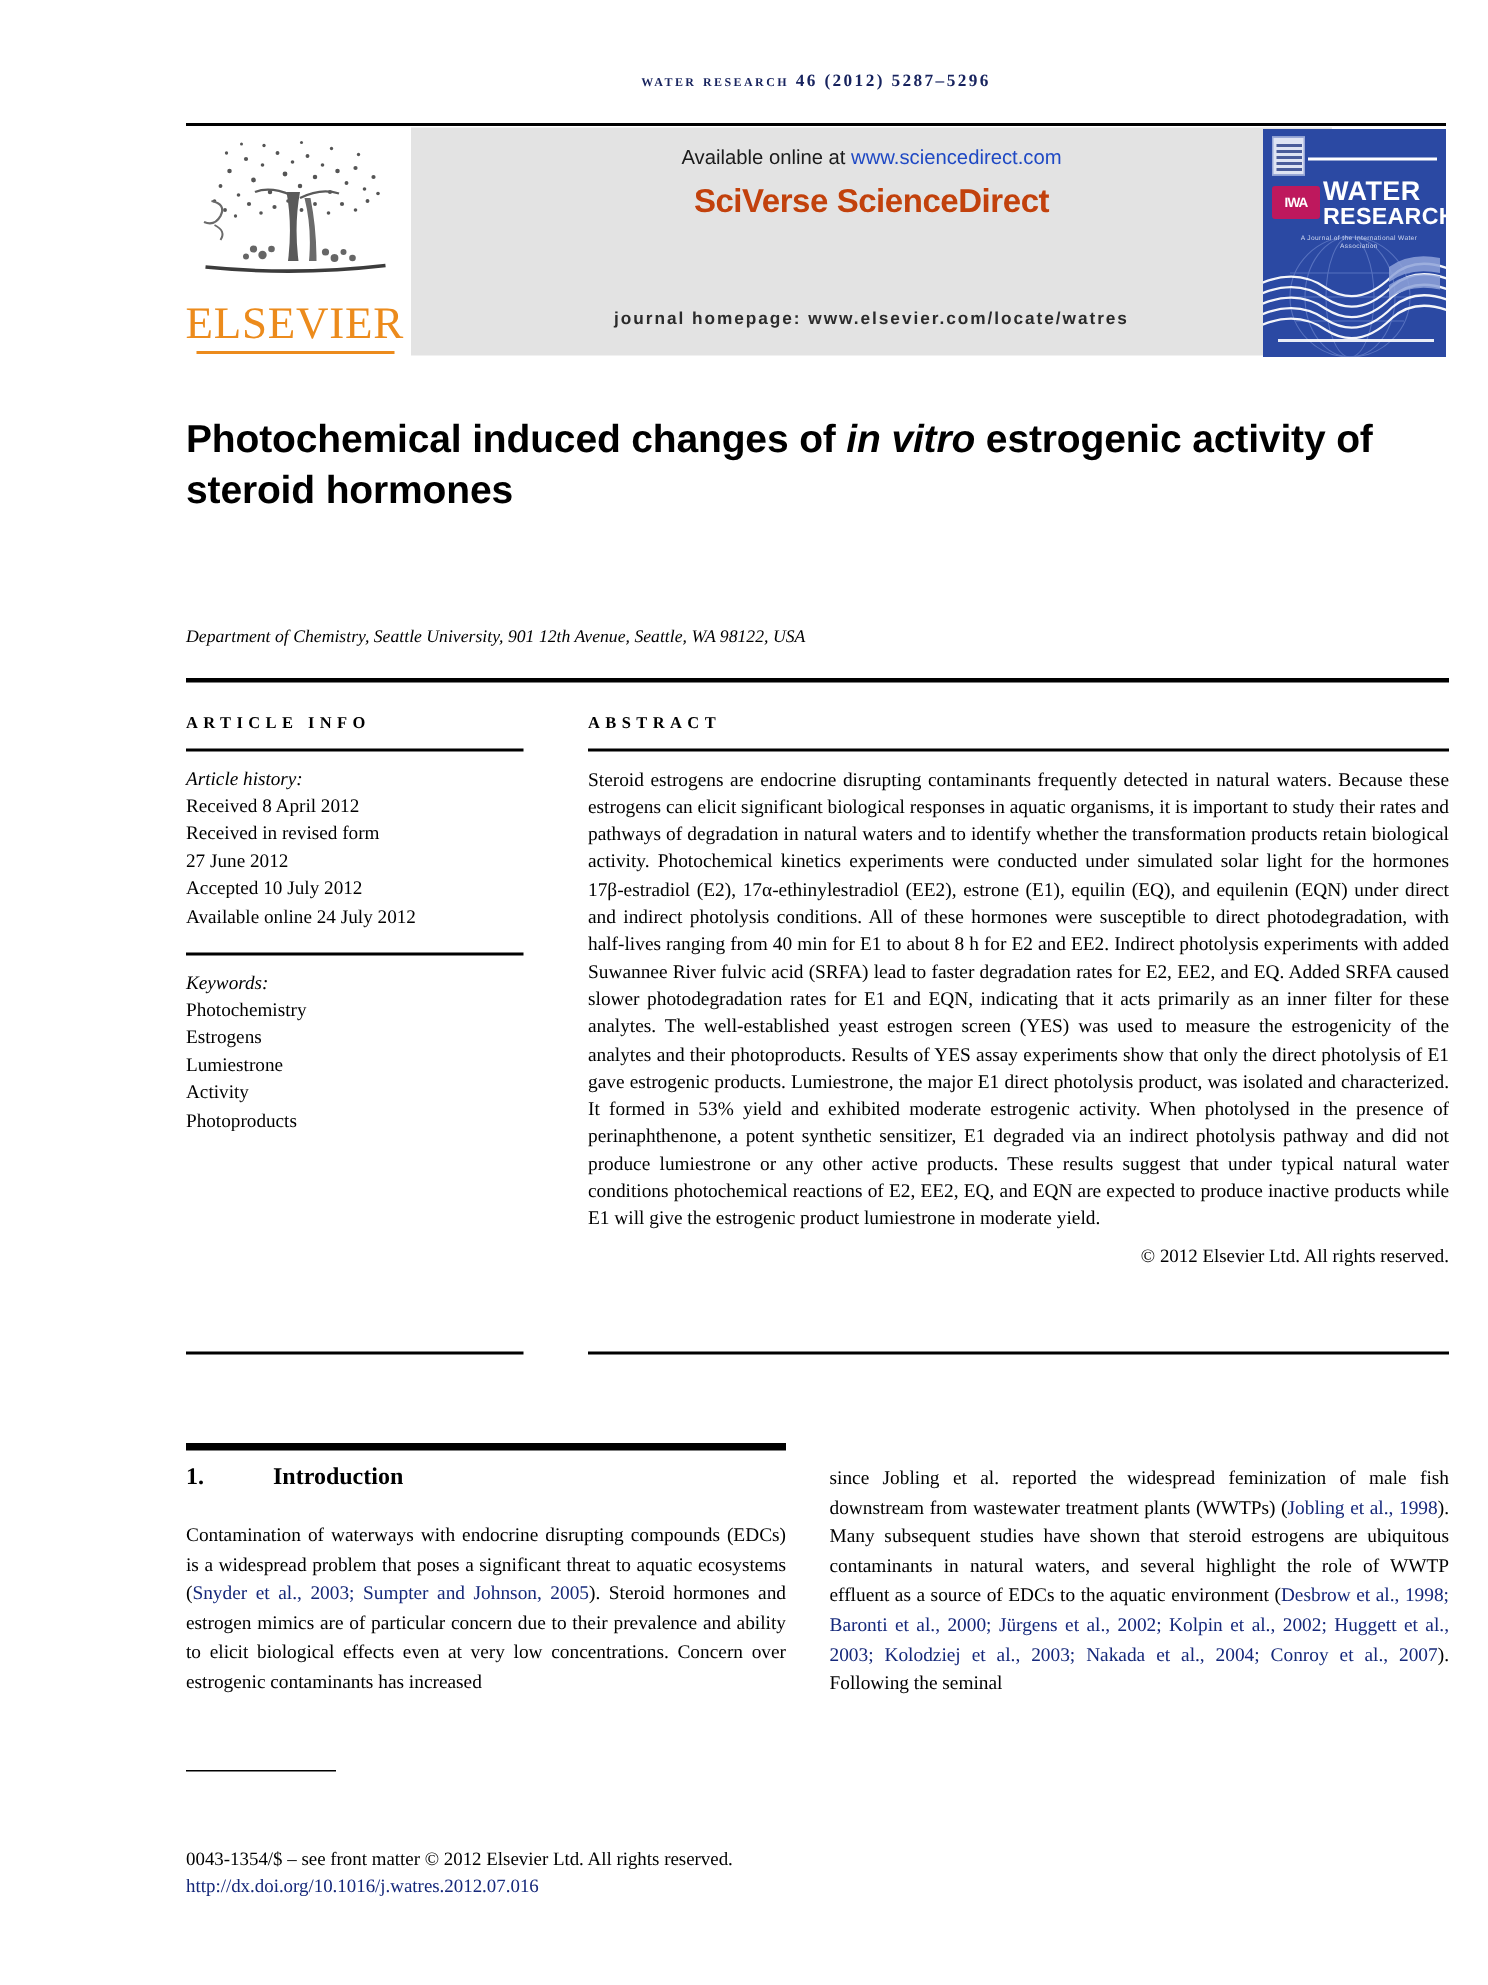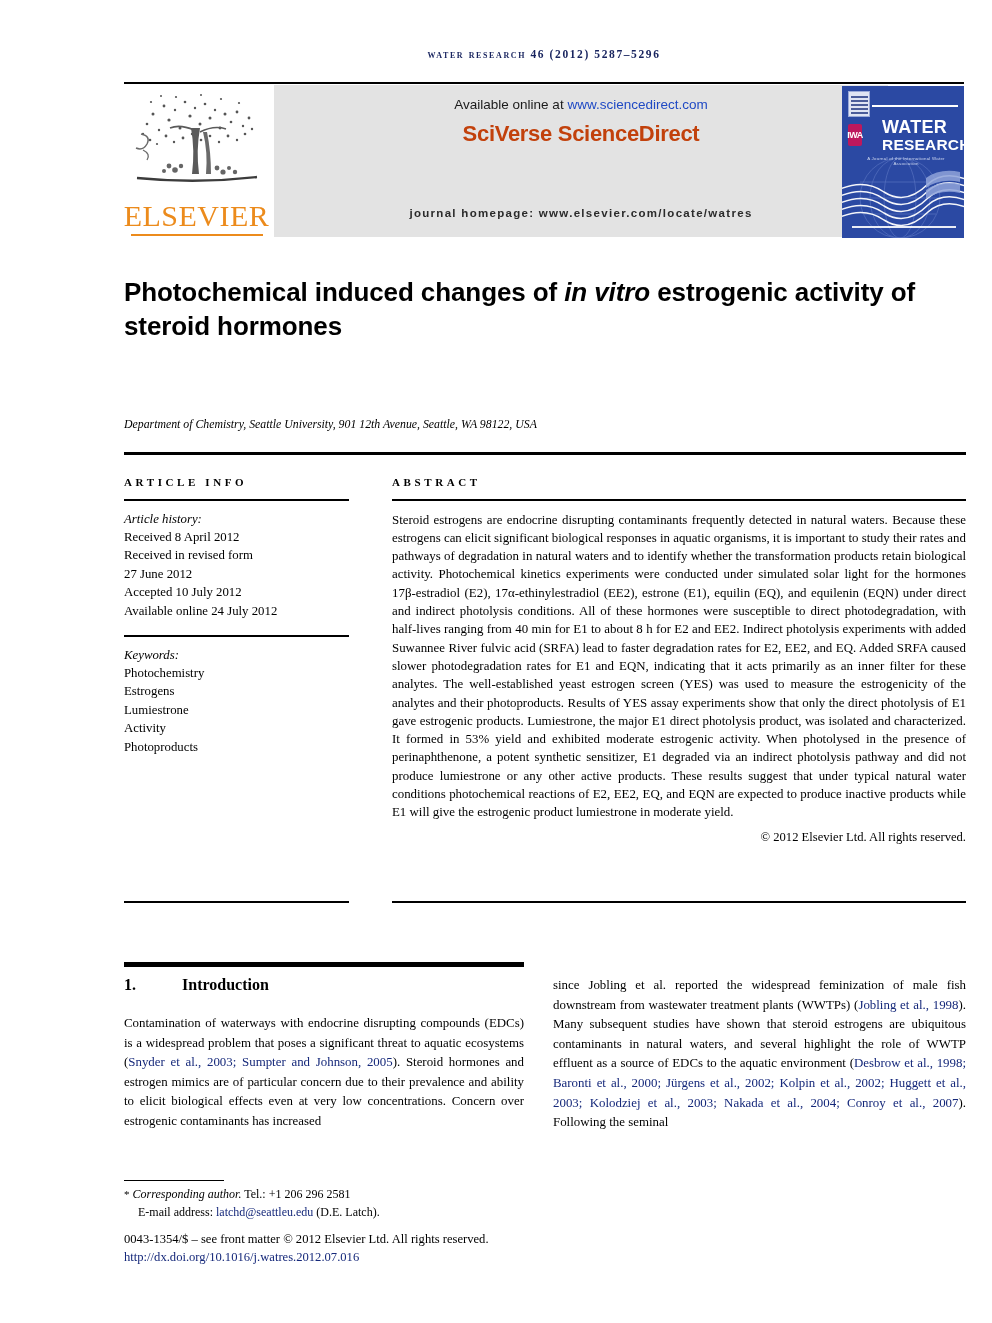--- a/index.html
+++ b/index.html
@@ -89,21 +89,21 @@
   .cover-inner { position: absolute; inset: 0; }
   .cover-toprule { position:absolute; left: 30px; top: 19px; width: 86px; height: 2px; background:#fff; }
   .cover-stamp {
     position: absolute; left: 6px; top: 5px; width: 22px; height: 26px;
     background: #dfe4f3; border: 1px solid #9aa9d8;
   }
   .cover-stamp i {
     position:absolute; display:block; left:2px; height:1.5px; background:#4a5c9a; width:17px;
   }
   .cover-iwa {
-    position:absolute; left: 6px; top: 38px; width: 14px; height: 22px;
+    position:absolute; left: 6px; top: 38px; width: 32px; height: 22px;
     background:#be185d; border-radius: 2px;
     display:flex; align-items:center; justify-content:center;
   }
   .cover-iwa span { color:#fff; font-family:"Liberation Sans",sans-serif; font-weight:bold; font-size:9px; letter-spacing:-0.5px;}
   .cover-water {
     position:absolute; left: 40px; top: 33px;
     font-family:"Liberation Sans",sans-serif; font-weight:bold; color:#fff;
     font-size: 18px; line-height: 17px; letter-spacing: 0.3px;
   }
   .cover-water .l2 { font-size: 15.5px; letter-spacing: 0.2px; display:block; }
@@ -396,30 +396,18 @@
 
   <div class="body-left">
     <span>Contamination of waterways with endocrine disrupting compounds (EDCs) is a widespread problem that poses a significant threat to aquatic ecosystems (</span><span class="cite">Snyder et al., 2003; Sumpter and Johnson, 2005</span><span>). Steroid hormones and estrogen mimics are of particular concern due to their prevalence and ability to elicit biological effects even at very low concentrations. Concern over estrogenic contaminants has increased</span>
   </div>
 
   <div class="body-right">
     <span>since Jobling et al. reported the widespread feminization of male fish downstream from wastewater treatment plants (WWTPs) (</span><span class="cite">Jobling et al., 1998</span><span>). Many subsequent studies have shown that steroid estrogens are ubiquitous contaminants in natural waters, and several highlight the role of WWTP effluent as a source of EDCs to the aquatic environment (</span><span class="cite">Desbrow et al., 1998; Baronti et al., 2000; Jürgens et al., 2002; Kolpin et al., 2002; Huggett et al., 2003; Kolodziej et al., 2003; Nakada et al., 2004; Conroy et al., 2007</span><span>). Following the seminal</span>
   </div>
 
   <div class="fn-rule"></div>
-  <div class="footnote">
-    <div>
-      <span class="star">*</span>
-      <span class="ital">Corresponding author.</span>
-      <span>Tel.: +1 206 296 2581</span>
-    </div>
-    <div style="padding-left:14px">
-      <span>E-mail address:</span>
-      <a href="#">latchd@seattleu.edu</a>
-      <span>(D.E. Latch).</span>
-    </div>
-  </div>
   <div class="frontmatter">
     <div>0043-1354/$ – see front matter © 2012 Elsevier Ltd. All rights reserved.</div>
     <div class="doi">http://dx.doi.org/10.1016/j.watres.2012.07.016</div>
   </div>
 
 </div>
 
 </body></html>

